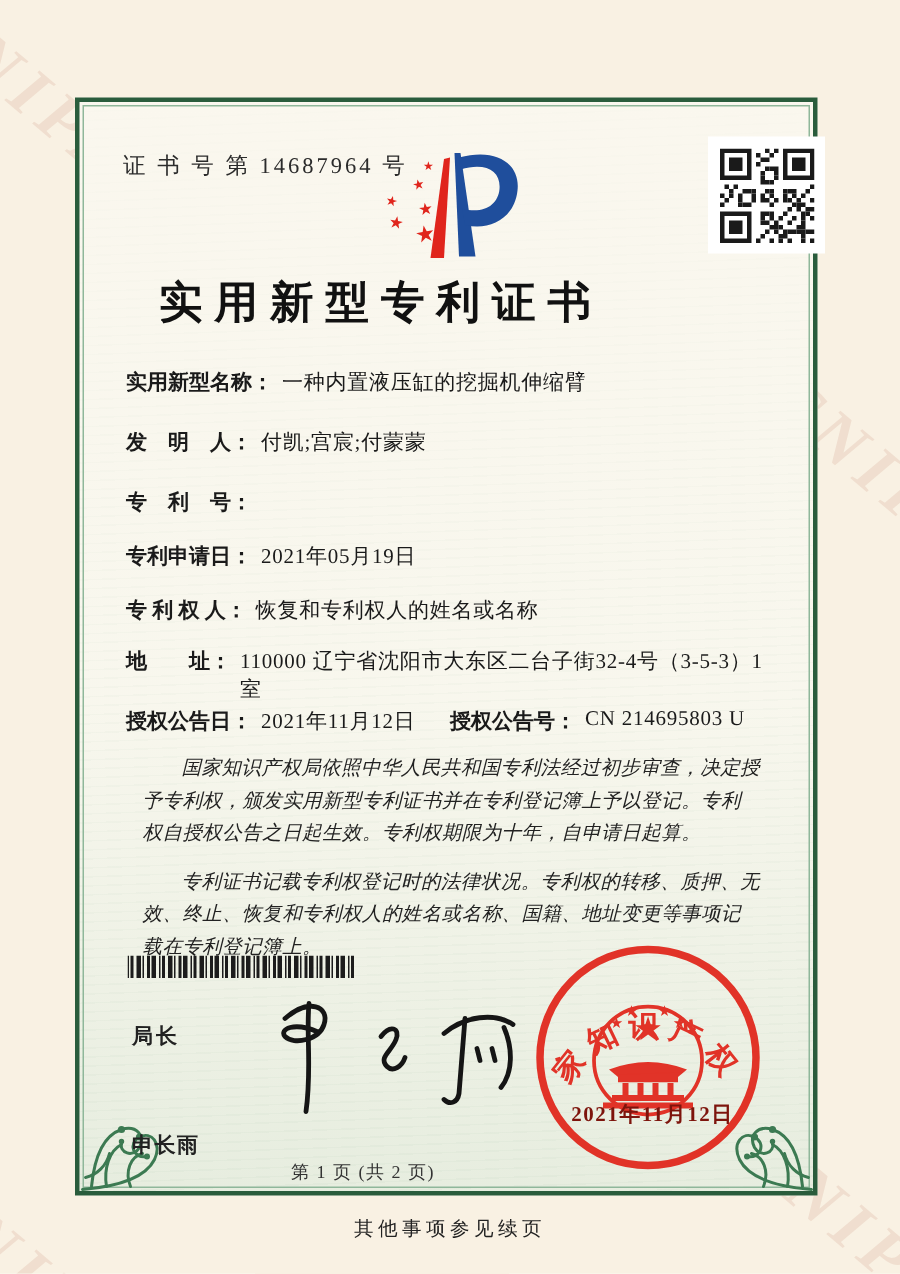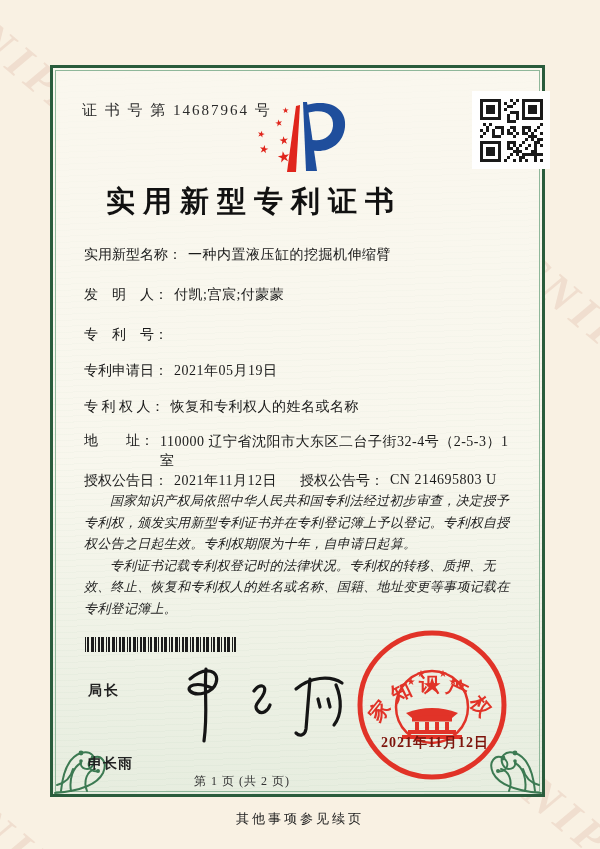--- a/index.html
+++ b/index.html
@@ -32,29 +32,29 @@
   .qrbox{
     position:absolute;left:472px;top:91px;width:78px;height:78px;background:#fff;
     display:flex;align-items:center;justify-content:center;
   }
   .title{
     position:absolute;left:0;top:182px;width:508px;text-align:center;
     font-size:29px;font-weight:700;letter-spacing:8px;color:#111;
   }
   .fields{position:absolute;left:84px;top:246px;width:440px;font-size:14px;color:#1a1a1a;}
   .field-row{position:absolute;display:flex;width:440px;}
-  .flabel{white-space:pre;flex:none;font-weight:400;}
+  .flabel{white-space:pre;flex:none;font-weight:700;}
   .fvalue{margin-left:6px;letter-spacing:0.5px;}
   .fvalue.wrap{max-width:360px;line-height:19px;}
   .pair2{position:absolute;left:216px;top:0;display:flex;}
   .paras{
     position:absolute;left:84px;top:490px;width:434px;
     font-size:13px;line-height:21.5px;color:#222;font-style:italic;
   }
-  .paras p{margin:0;text-indent:2em;letter-spacing:0.3px;}
+  .paras p{margin:11px;text-indent:2em;letter-spacing:0.3px;}
   .barcode{position:absolute;left:85px;top:637px;}
   .director-title{position:absolute;left:88px;top:682px;font-size:14px;font-weight:600;color:#222;letter-spacing:2px;}
   .director-name{position:absolute;left:88px;top:708px;font-size:14px;font-weight:600;color:#222;letter-spacing:1px;margin-top:47px;}
   .signature{position:absolute;left:168px;top:655px;}
   .seal{position:absolute;left:354px;top:627px;width:156px;height:156px;opacity:0.93;}
   .seal-date{
     position:absolute;left:360px;top:734px;width:150px;text-align:center;
     font-size:14px;font-weight:700;color:#7d140c;letter-spacing:1px;
   }
   .page-info{
@@ -262,21 +262,21 @@
   <div class="field-row" style="top:116px">
     <span class="flabel">专利申请日：</span>
     <span class="fvalue">2021年05月19日</span>
   </div>
   <div class="field-row" style="top:152px">
     <span class="flabel">专 利 权 人：</span>
     <span class="fvalue">恢复和专利权人的姓名或名称</span>
   </div>
   <div class="field-row" style="top:186px">
     <span class="flabel">地　　址：</span>
-    <span class="fvalue wrap">110000 辽宁省沈阳市大东区二台子街32-4号（2-5-3）1室</span>
+    <span class="fvalue wrap">110000 辽宁省沈阳市大东区二台子街32-4号（3-5-3）1室</span>
   </div>
   <div class="field-row" style="top:226px">
     <span class="flabel">授权公告日：</span>
     <span class="fvalue">2021年11月12日</span>
     <span class="pair2">
       <span class="flabel">授权公告号：</span>
       <span class="fvalue">CN 214695803 U</span>
     </span>
   </div>
 </div>

